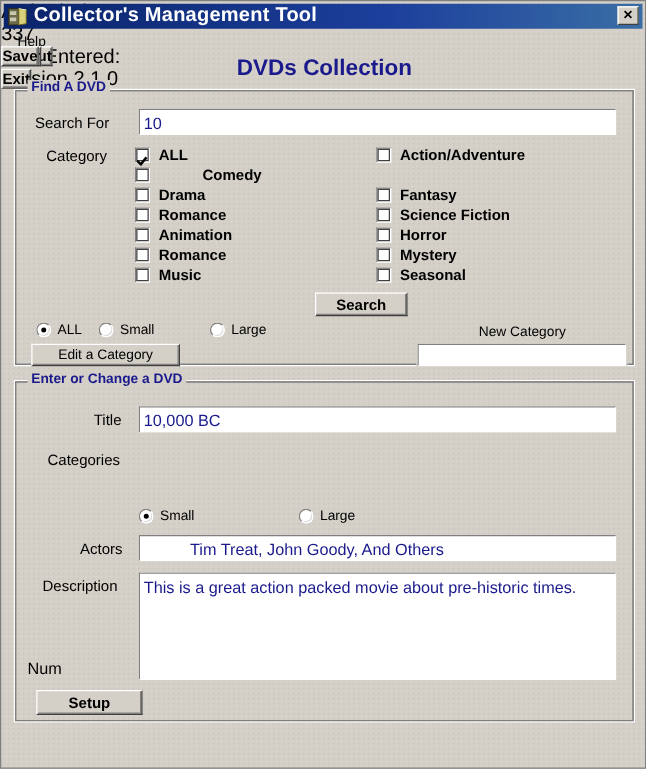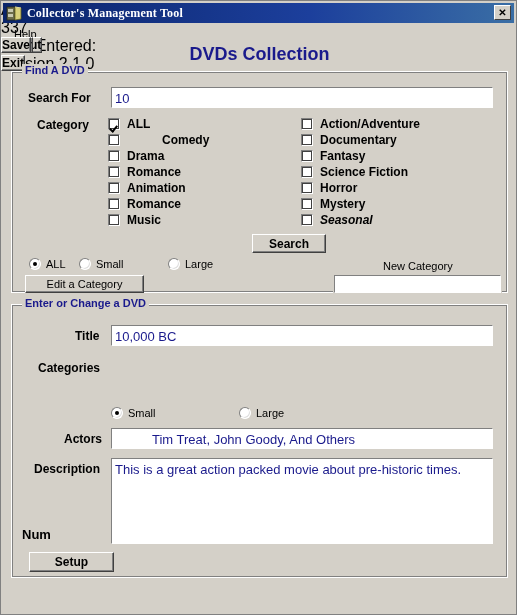--- a/index.html
+++ b/index.html
@@ -43,25 +43,25 @@
     box-sizing: border-box;
   }
   .title-icon {
     width: 16px; height: 15px;
     margin-left: 3px; margin-right: 5px;
     position: relative;
     flex: 0 0 auto;
   }
   .title-text {
     color: #ffffff;
-    font-size: 12px;
+    font-size: 16px;
     font-weight: bold;
     letter-spacing: 0.2px;
     white-space: nowrap;
-    font-family: Liberation Serif, serif;
+    font-family: Liberation Sans, sans-serif;
   }
   #close-button {
     position: absolute;
     right: 3px; top: 2px;
     width: 17px; height: 15px;
     background: #d4d0c8;
     border-top: 1px solid #ffffff;
     border-left: 1px solid #ffffff;
     border-right: 1px solid #404040;
     border-bottom: 1px solid #404040;
@@ -146,21 +146,21 @@
 
   
   .lbl {
     position: absolute;
     font-size: 12px;
     color: #000;
     font-family: "Liberation Sans", sans-serif;
     white-space: nowrap;
   }
   .lbl-bold {
-    font-weight: bold;
+    font-weight: normal;
   }
   .lbl-small {
     font-size: 11px;
     font-weight: normal;
   }
 
   
   .textfield {
     position: absolute;
     box-sizing: border-box;
@@ -438,41 +438,37 @@
   </div>
   <div class="checkbox-row" style="left:107px; top:212px;">
     <span class="cb-box"></span>
     <span>Music</span>
   </div>
 
   <div class="checkbox-row" style="left:300px; top:116px;">
     <span class="cb-box"></span>
     <span>Action/Adventure</span>
   </div>
-  <div class="checkbox-row" style="left:300px; top:132px;">
-    <span class="cb-box"></span>
-    <span>Documentary</span>
-  </div>
   <div class="checkbox-row" style="left:300px; top:148px;">
     <span class="cb-box"></span>
     <span>Fantasy</span>
   </div>
   <div class="checkbox-row" style="left:300px; top:164px;">
     <span class="cb-box"></span>
     <span>Science Fiction</span>
   </div>
   <div class="checkbox-row" style="left:300px; top:180px;">
     <span class="cb-box"></span>
     <span>Horror</span>
   </div>
   <div class="checkbox-row" style="left:300px; top:196px;">
     <span class="cb-box"></span>
     <span>Mystery</span>
   </div>
-  <div class="checkbox-row" style="left:300px; top:212px;font-style:italic;">
+  <div class="checkbox-row" style="left:300px; top:212px;">
     <span class="cb-box"></span>
     <span>Seasonal</span>
   </div>
 
   <div id="search-button" class="btn">Search</div>
 
   <div class="radio-row" style="left:28px; top:257px;">
     <span class="rb-circle selected"></span>
     <span>ALL</span>
   </div>

